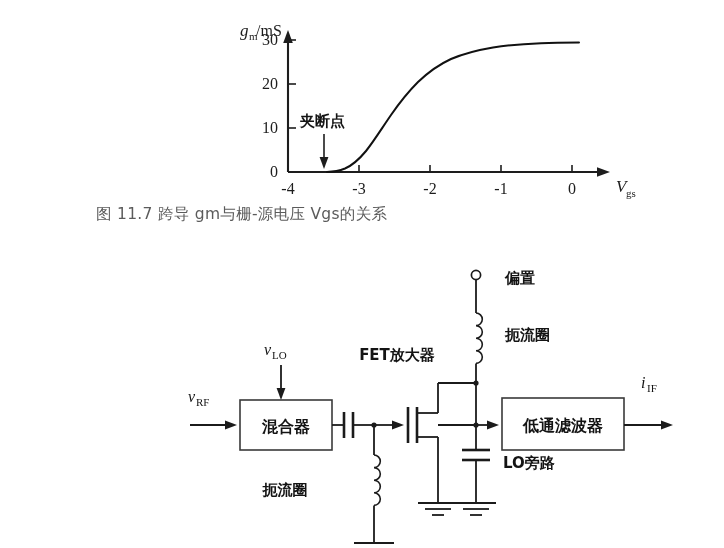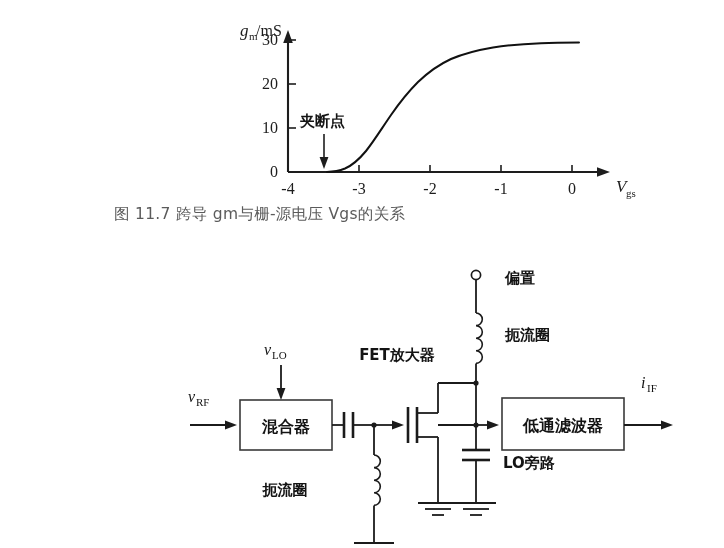--- a/index.html
+++ b/index.html
@@ -64,21 +64,21 @@
   .anno-text {
     font-family: "DejaVu Sans", sans-serif;
     font-size: 15px;
     font-weight: bold;
     fill: #141414;
   }
 
   
   #figure-caption {
     position: absolute;
-    left: 114px;
+    left: 96px;
     top: 204px;
     font-family: "DejaVu Sans", sans-serif;
     font-size: 15.5px;
     color: #5b5b5b;
     letter-spacing: 0.3px;
     white-space: nowrap;
   }
 
   
   #circuit-figure {

